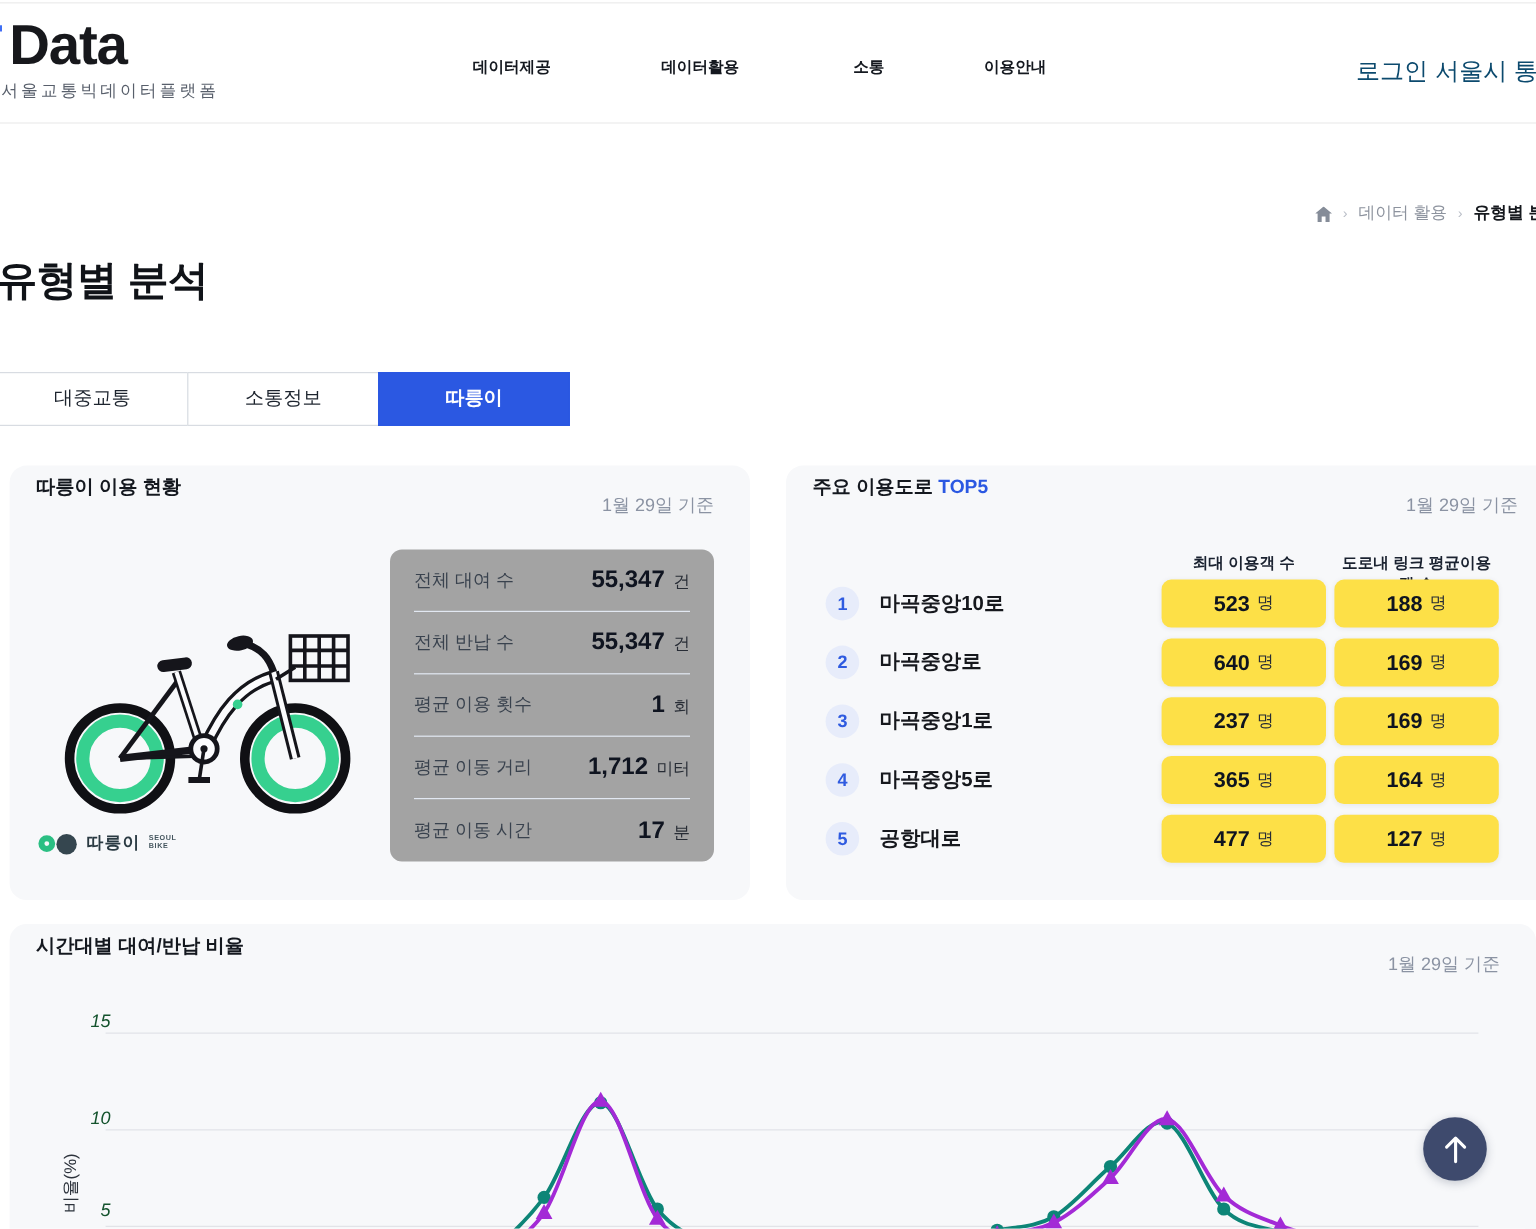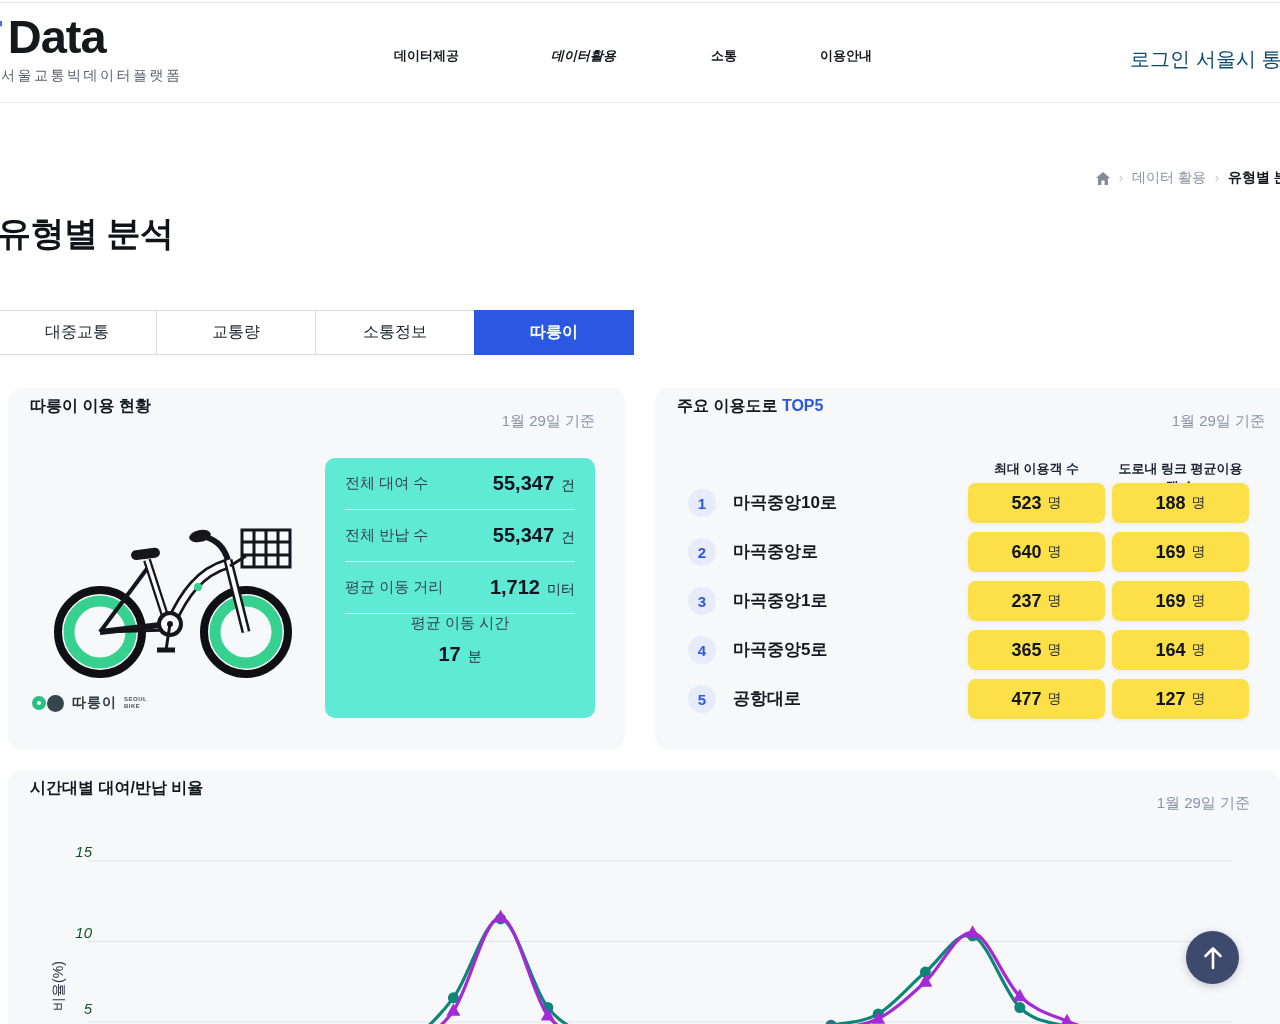--- a/index.html
+++ b/index.html
@@ -14,21 +14,21 @@
   .header { position:absolute; left:0; top:3px; width:1280px; height:100px; background:#fff; border-bottom:1px solid #ececec; }
   .logo { position:absolute; left:-26px; top:8px; cursor:pointer; }
   .logo-title { font-size:47px; font-weight:800; letter-spacing:-1px; color:#17181c; line-height:1.1; }
   .logo-title .t-grad {
     background:linear-gradient(180deg,#2f7ff6 0%,#6d3bf0 100%);
     -webkit-background-clip:text; background-clip:text; color:transparent;
     margin-right:6px;
   }
   .logo-sub { font-size:14px; color:#585f6b; letter-spacing:2.5px; margin-top:4px; padding-left:27px; }
   .nav-item { position:absolute; top:40px; height:26px; line-height:26px; font-size:13px; font-weight:700; color:#14181f; cursor:pointer; }
-  .nav-1{left:394px;} .nav-2{left:551px;font-style:italic;} .nav-3{left:711px;} .nav-4{left:820px;}
+  .nav-1{left:394px;} .nav-2{left:551px;} .nav-3{left:711px;} .nav-4{left:820px;}
   .util-link { position:absolute; top:43px; font-size:20px; color:#0c4a6e; cursor:pointer; white-space:nowrap;margin-left:37px; }
   .util-login{left:1093px;} .util-signup{left:1159px;}
 
   
   .breadcrumb { position:absolute; left:1096px; top:169px; display:flex; align-items:center; gap:9px; font-size:14px; color:#8d939e; white-space:nowrap; }
   .breadcrumb .sep { color:#b9bec7; font-size:12px; }
   .breadcrumb .current { color:#15181d; font-weight:700; }
   .home-svg { display:block; }
 
   
@@ -41,23 +41,23 @@
   
   .card { position:absolute; background:#f7f8fa; border-radius:14px; }
   .card-usage { left:8px; top:388px; width:617px; height:362px; }
   .card-roads { left:655px; top:388px; width:640px; height:362px; }
   .card-chart { left:8px; top:770px; width:1272px; height:300px; }
   .card-title { position:absolute; left:22px; top:8px; font-size:16px; font-weight:700; color:#14181f; }
   .card-title .hl { color:#2b58e2; font-weight:800; }
   .date-note { position:absolute; right:30px; top:24px; font-size:15px; color:#8b93a3; }
 
   
-  .stats-panel { position:absolute; left:317px; top:70px; width:270px; height:260px; background:#5eead4; border-radius:10px; padding:0 20px; }
+  .stats-panel { position:absolute; left:317px; top:70px; width:270px; height:260px; background:#a3a3a3; border-radius:10px; padding:0 20px; }
   .stat-row { height:52px; display:flex; align-items:center; justify-content:space-between; border-bottom:1px solid #e2e8f2; }
-  .stat-row:last-child { border-bottom:none;flex-direction:column; }
+  .stat-row:last-child { border-bottom:none; }
   .stat-label { font-size:15px; color:#39424e; }
   .stat-value { font-size:20px; font-weight:700; color:#0f1420; }
   .stat-unit { font-size:14px; font-weight:400; color:#272c35; margin-left:7px; }
   .bike-art { position:absolute; left:40px; top:122px; }
   .brand { position:absolute; left:24px; top:306px; display:flex; align-items:center; gap:4px; }
   .brand-donut { width:14px; height:14px; border:5px solid #2bbf83; border-radius:50%; }
   .brand-dot { width:17px; height:17px; background:#35464f; border-radius:50%; margin-left:-3px; }
   .brand-name { font-size:14px; font-weight:800; color:#2a3a42; margin-left:4px; letter-spacing:1px; }
   .brand-sub { font-size:6px; font-weight:700; color:#44555e; line-height:1.15; margin-left:3px; letter-spacing:0.5px; }
 
@@ -113,21 +113,20 @@
   <span class="sep">›</span>
   <span>데이터 활용</span>
   <span class="sep">›</span>
   <span class="current">유형별 분석</span>
 </div>
 
 <h1 class="page-title">유형별 분석</h1>
 
 <div class="tabs">
   <div class="tab">대중교통</div>
-  <div class="tab">교통량</div>
   <div class="tab">소통정보</div>
   <div class="tab active">따릉이</div>
 </div>
 
 <div class="card card-usage">
   <div class="card-title">따릉이 이용 현황</div>
   <div class="date-note">1월 29일 기준</div>
 
   <svg class="bike-art" width="250" height="175" viewBox="0 0 250 175">
 
@@ -182,20 +181,24 @@
   </div>
 
   <div class="stats-panel">
     <div class="stat-row">
       <span class="stat-label">전체 대여 수</span>
       <span><span class="stat-value">55,347</span><span class="stat-unit">건</span></span>
     </div>
     <div class="stat-row">
       <span class="stat-label">전체 반납 수</span>
       <span><span class="stat-value">55,347</span><span class="stat-unit">건</span></span>
+    </div>
+    <div class="stat-row">
+      <span class="stat-label">평균 이용 횟수</span>
+      <span><span class="stat-value">1</span><span class="stat-unit">회</span></span>
     </div>
     <div class="stat-row">
       <span class="stat-label">평균 이동 거리</span>
       <span><span class="stat-value">1,712</span><span class="stat-unit">미터</span></span>
     </div>
     <div class="stat-row">
       <span class="stat-label">평균 이동 시간</span>
       <span><span class="stat-value">17</span><span class="stat-unit">분</span></span>
     </div>
   </div>

